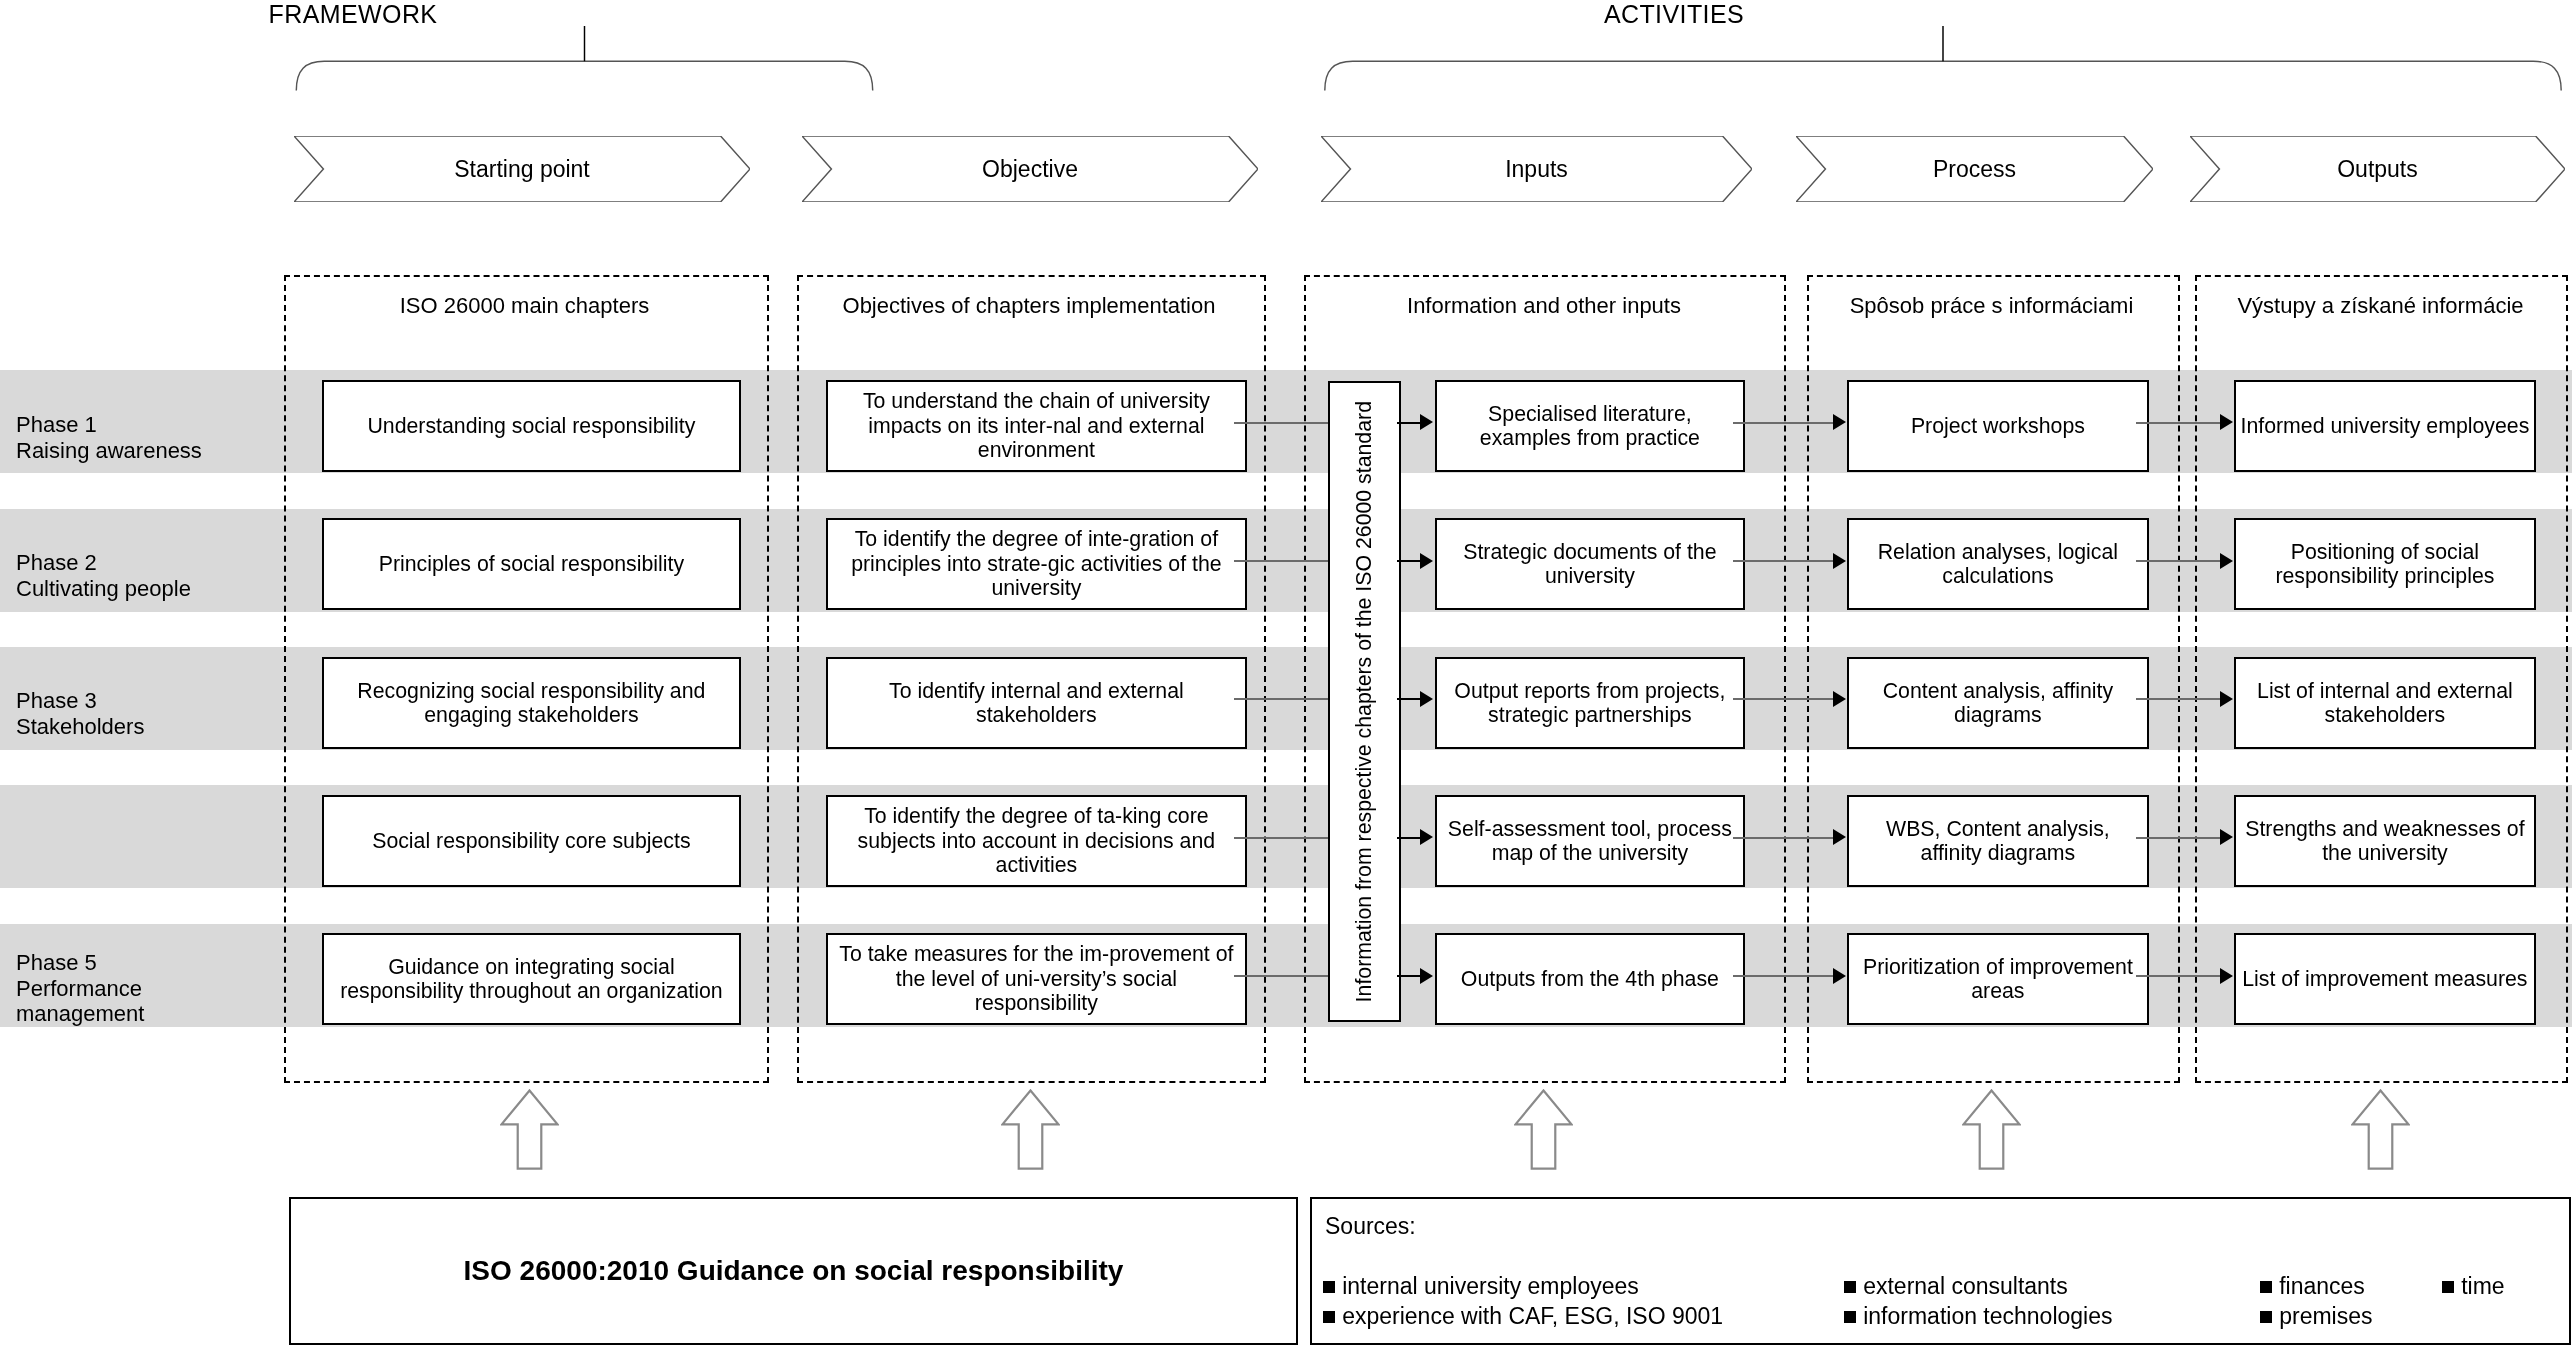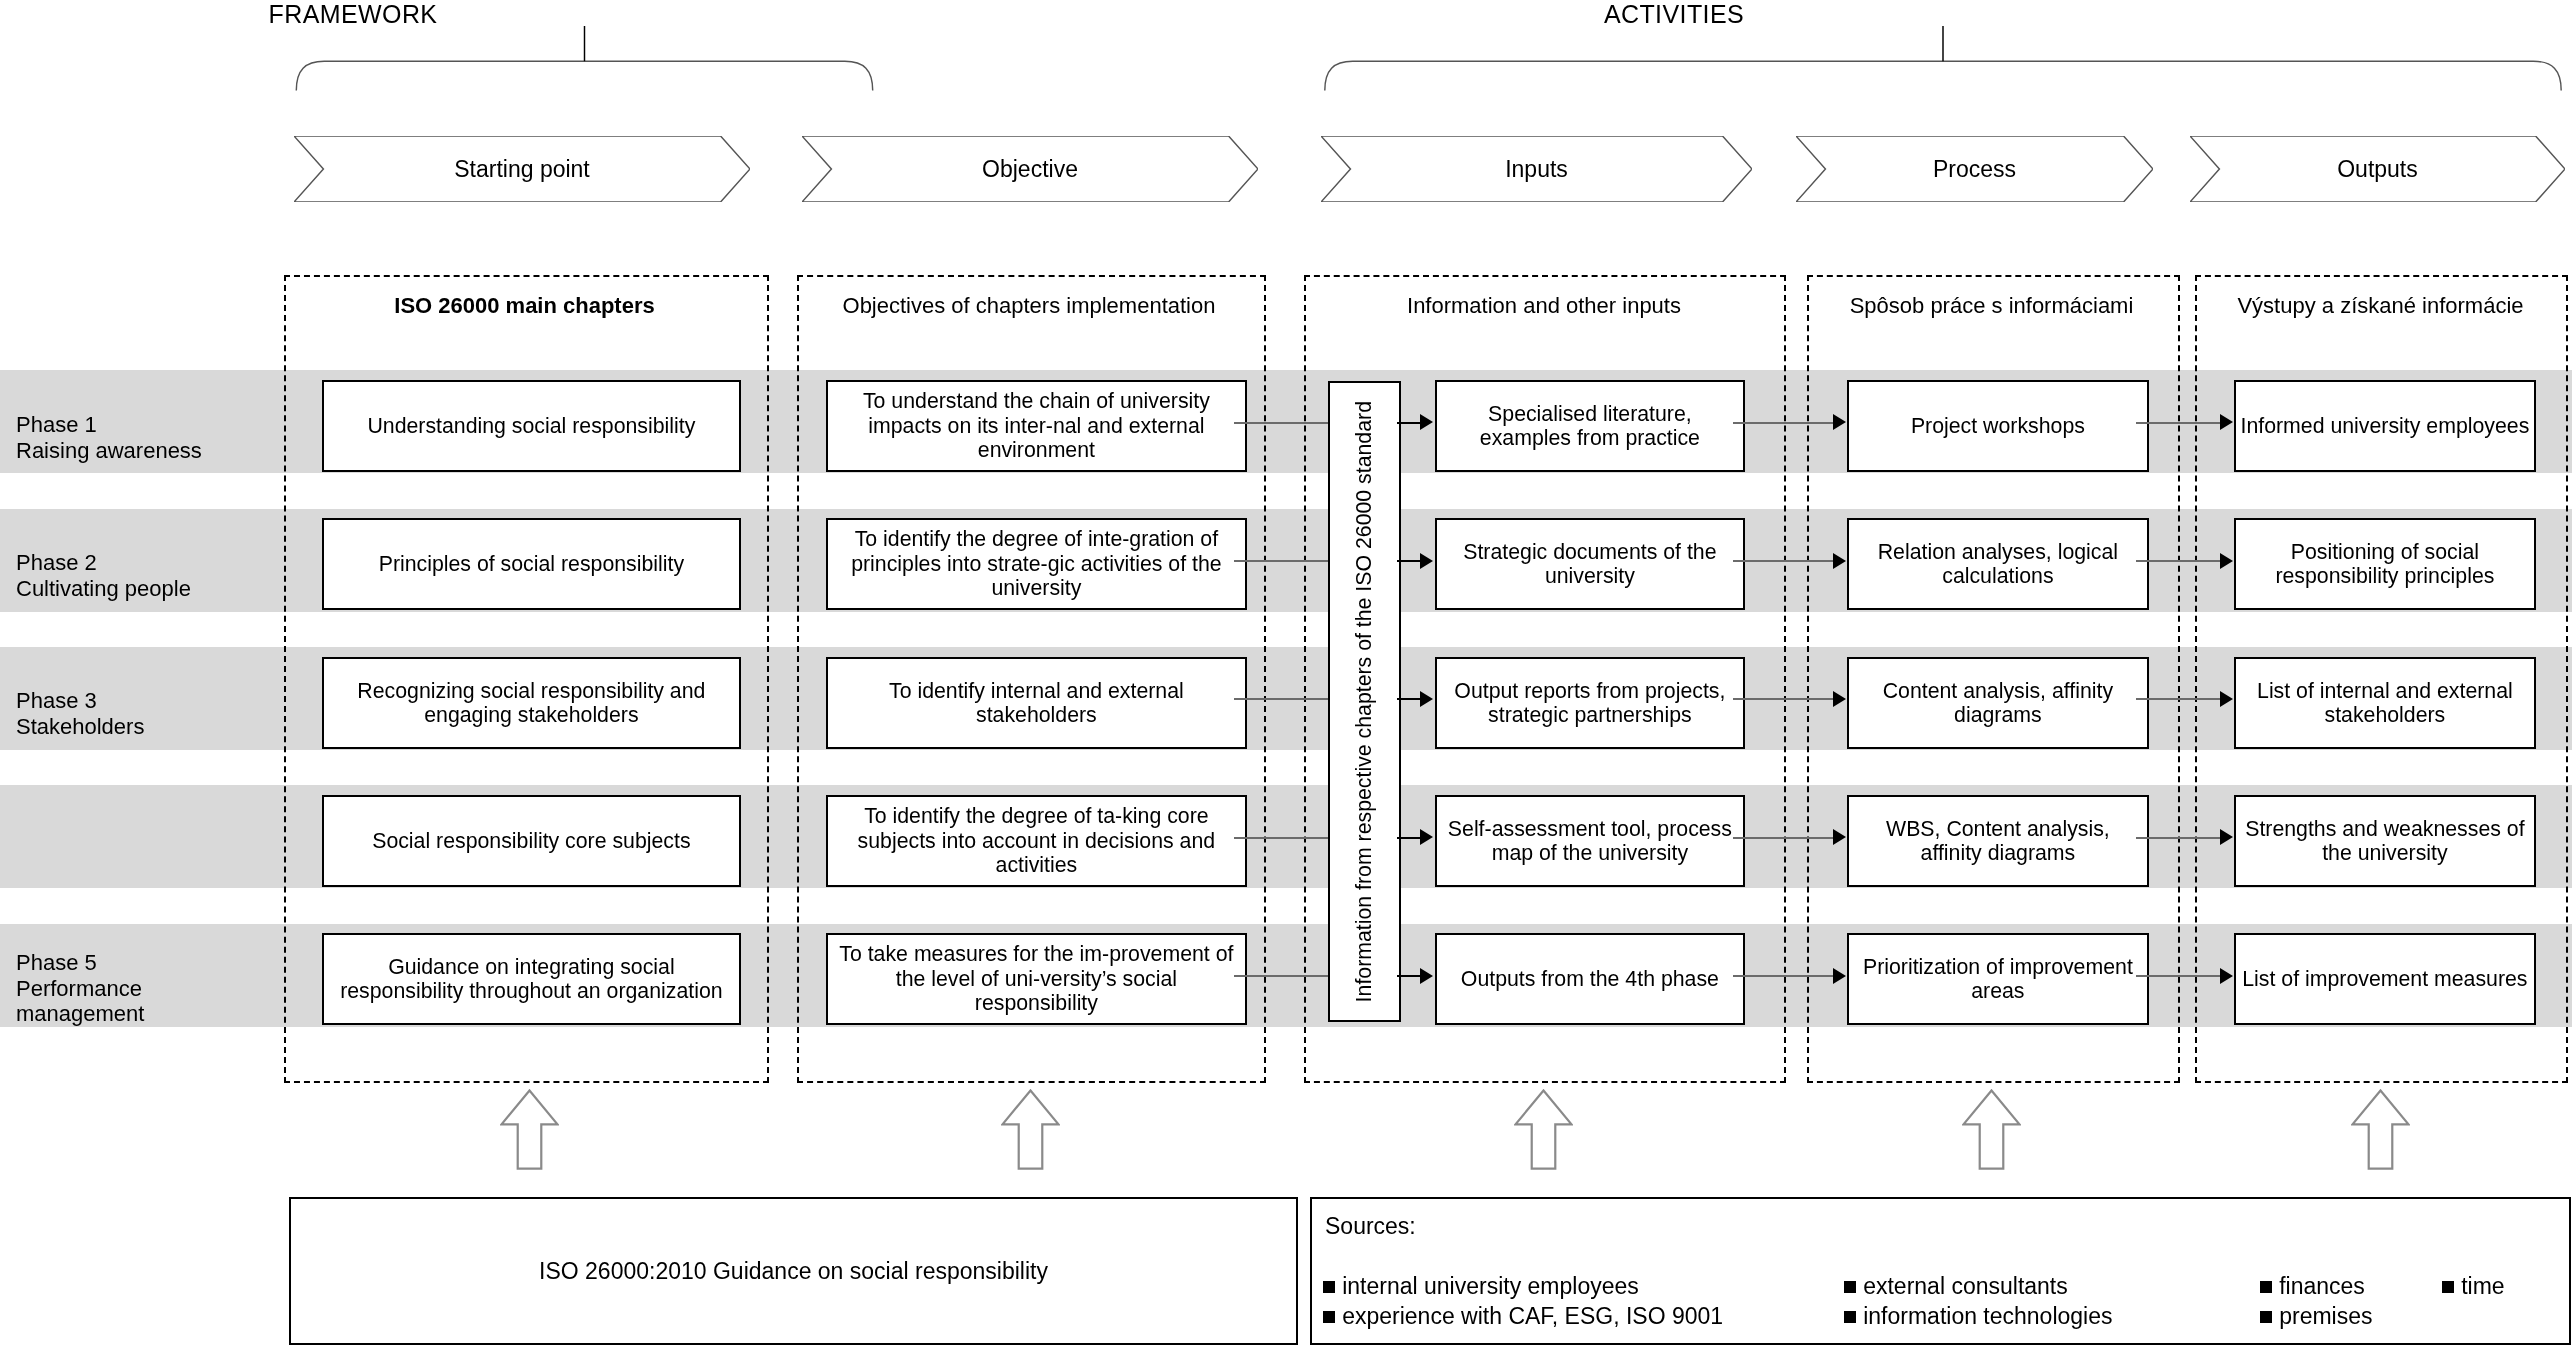--- a/index.html
+++ b/index.html
@@ -42,21 +42,21 @@
   .connblk{position:absolute;background:#000;height:1.5px;}
   .arrowhead{position:absolute;width:0;height:0;
              border-top:8px solid transparent;border-bottom:8px solid transparent;
              border-left:13.2px solid #000;}
 
   
   .uparrow{position:absolute;}
 
   
   .botbox{position:absolute;border:2.2px solid #000;background:#fff;}
-  .botbox-center{display:flex;align-items:center;justify-content:center;font-size:23px;}
+  .botbox-center{display:flex;align-items:center;justify-content:center;font-size:28px;font-weight:bold;}
   .srctitle{position:absolute;font-size:23px;}
   .srcitem{position:absolute;font-size:23px;white-space:nowrap;}
   .bullet{display:inline-block;width:11.8px;height:11.8px;background:#000;
           margin-right:7.4px;vertical-align:1.5px;}
 </style>
 </head>
 <body>
 
 <div id="stage">
 
@@ -108,21 +108,21 @@
   <div class="rowband" style="left:0px;top:647px;width:2572px;height:103px;"></div>
   <div class="rowband" style="left:0px;top:785px;width:2572px;height:103px;"></div>
   <div class="rowband" style="left:0px;top:924px;width:2572px;height:103px;"></div>
 
   <div class="colbox" style="left:284px;top:275px;width:481px;height:804px;"></div>
   <div class="colbox" style="left:797px;top:275px;width:465px;height:804px;"></div>
   <div class="colbox" style="left:1304px;top:275px;width:478px;height:804px;"></div>
   <div class="colbox" style="left:1807px;top:275px;width:369px;height:804px;"></div>
   <div class="colbox" style="left:2195px;top:275px;width:369px;height:804px;"></div>
 
-  <div class="coltitle" style="left:291px;top:294px;width:467px;font-weight:bold;">ISO 26000 main chapters</div>
+  <div class="coltitle" style="left:291px;top:294px;width:467px;">ISO 26000 main chapters</div>
   <div class="coltitle" style="left:804px;top:294px;width:450px;">Objectives of chapters implementation</div>
   <div class="coltitle" style="left:1312px;top:294px;width:464px;">Information and other inputs</div>
   <div class="coltitle" style="left:1814px;top:294px;width:355px;">Spôsob práce s informáciami</div>
   <div class="coltitle" style="left:2203px;top:294px;width:355px;">Výstupy a získané informácie</div>
 
   <div class="phaselabel" style="left:16px;top:394px;width:258px;">
     <div>Phase 1</div>
     <div>Raising awareness</div>
   </div>
   <div class="phaselabel" style="left:16px;top:532px;width:258px;">

